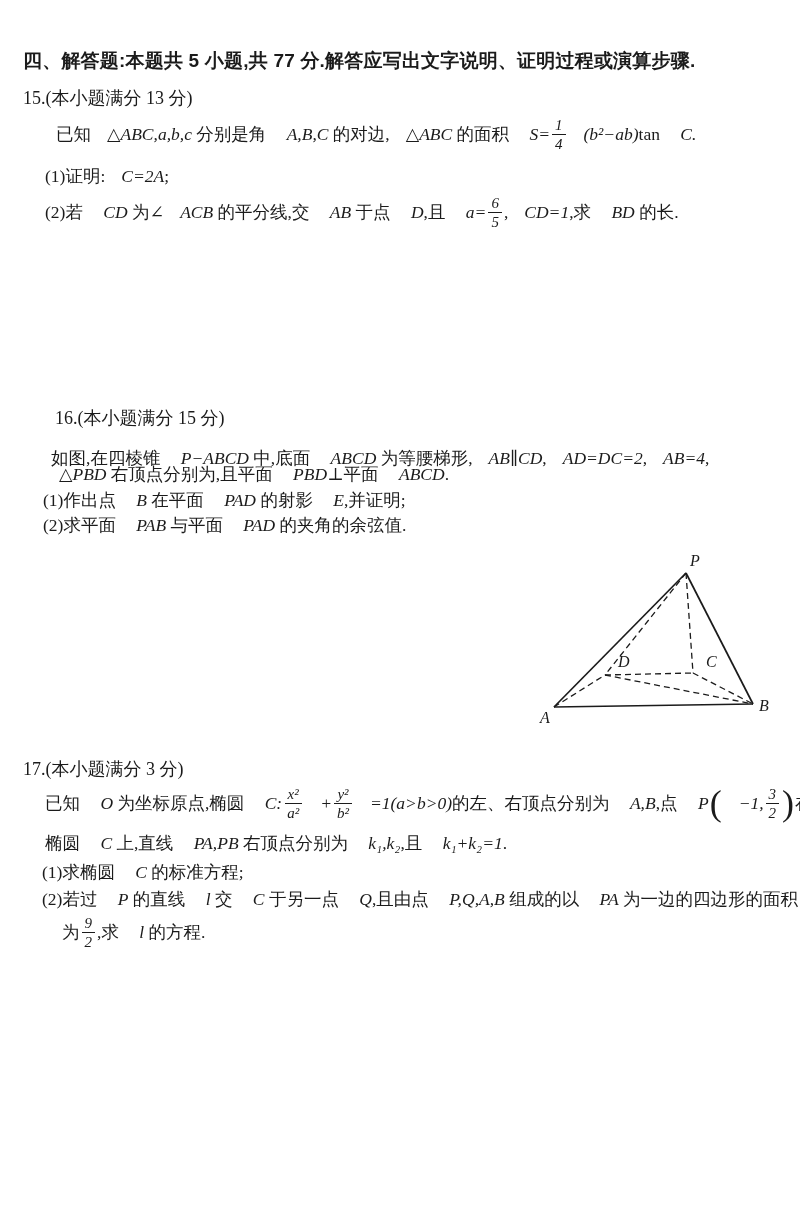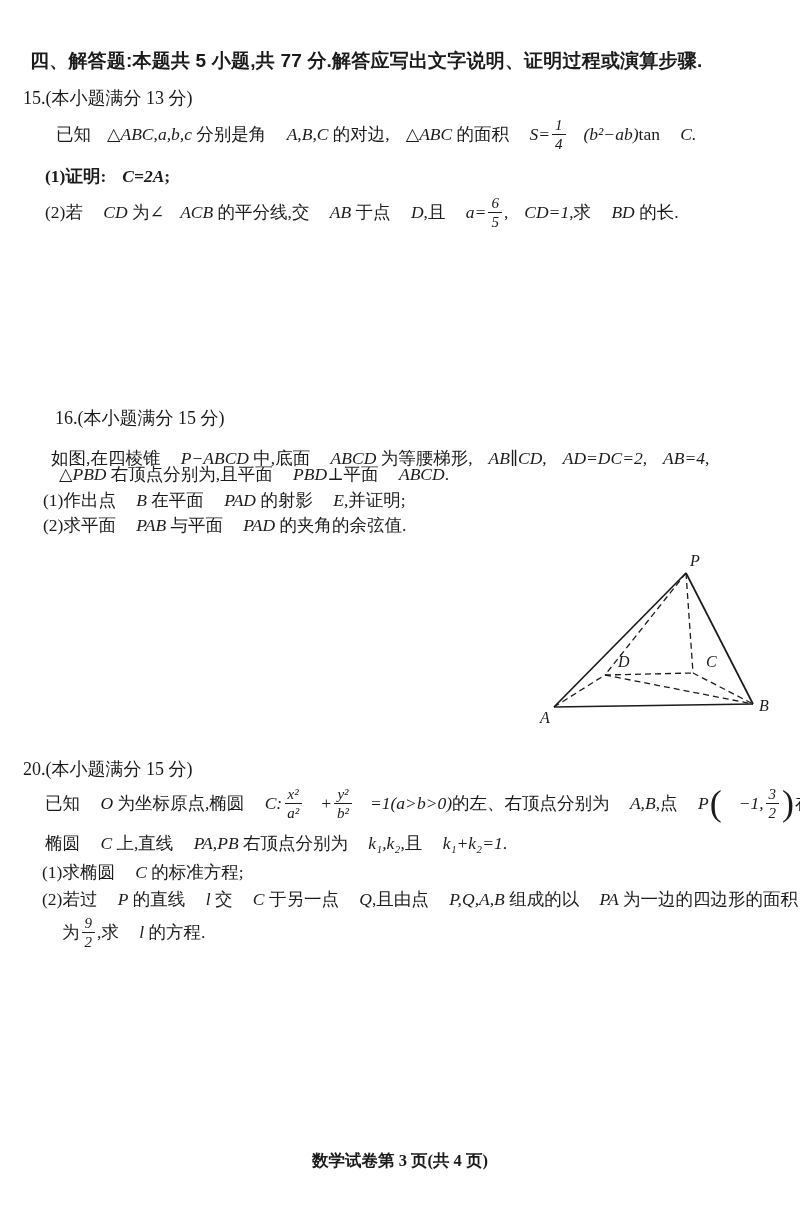--- a/index.html
+++ b/index.html
@@ -40,27 +40,27 @@
     font-style:italic;font-size:16px;fill:#1b1b1b;
   }
   .solid{stroke:#1b1b1b;stroke-width:1.7;fill:none;}
   .dash{stroke:#1b1b1b;stroke-width:1.3;fill:none;stroke-dasharray:6 4;}
 </style>
 </head>
 <body>
 
 <div class="sheet">
 
-  <div class="abs section-header" style="left:30px;top:48px;">四、解答题:本题共 5 小题,共 77 分.解答应写出文字说明、证明过程或演算步骤.</div>
+  <div class="abs section-header" style="left:23px;top:48px;">四、解答题:本题共 5 小题,共 77 分.解答应写出文字说明、证明过程或演算步骤.</div>
 
   <div class="abs prob-heading" style="left:23px;top:86px;">15.(本小题满分 13 分)</div>
 
   <div class="abs line vcenter" style="left:56px;top:110px;height:48px;"><span class="cn">已知</span><span class="m">△ABC,a,b,c</span><span class="cn"> 分别是角 </span><span class="m">A,B,C</span><span class="cn"> 的对边,</span><span class="m">△ABC</span><span class="cn"> 的面积 </span><span class="m">S=</span><span class="frac"><span class="num">1</span><span class="den">4</span></span><span class="m">(b²−ab)</span><span class="fn">tan </span><span class="m">C.</span></div>
 
-  <div class="abs line" style="left:45px;top:164px;font-weight:bold;"><span class="cn">(1)证明:</span><span class="m">C=2A</span><span class="cn">;</span></div>
+  <div class="abs line" style="left:45px;top:164px;"><span class="cn">(1)证明:</span><span class="m">C=2A</span><span class="cn">;</span></div>
 
   <div class="abs line vcenter" style="left:45px;top:188px;height:48px;"><span class="cn">(2)若 </span><span class="m">CD</span><span class="cn"> 为∠</span><span class="m">ACB</span><span class="cn"> 的平分线,交 </span><span class="m">AB</span><span class="cn"> 于点 </span><span class="m">D</span><span class="cn">,且 </span><span class="m">a=</span><span class="frac"><span class="num">6</span><span class="den">5</span></span><span class="cn">,</span><span class="m">CD=1</span><span class="cn">,求 </span><span class="m">BD</span><span class="cn"> 的长.</span></div>
 
   <div class="abs prob-heading" style="left:23px;top:406px;margin-left:32px;">16.(本小题满分 15 分)</div>
 
   <div class="abs line" style="left:51px;top:446px;"><span class="cn">如图,在四棱锥 </span><span class="m">P−ABCD</span><span class="cn"> 中,底面 </span><span class="m">ABCD</span><span class="cn"> 为等腰梯形,</span><span class="m">AB∥CD</span><span class="cn">,</span><span class="m">AD=DC=2</span><span class="cn">,</span><span class="m">AB=4</span><span class="cn">,</span></div>
 
   <div class="abs line" style="left:43px;top:462px;"><span class="m">△PBD</span><span class="cn"> 右顶点分别为,且平面 </span><span class="m">PBD</span><span class="cn">⊥平面 </span><span class="m">ABCD</span><span class="cn">.</span></div>
 
   <div class="abs line" style="left:43px;top:488px;text-align:right;"><span class="cn">(1)作出点 </span><span class="m">B</span><span class="cn"> 在平面 </span><span class="m">PAD</span><span class="cn"> 的射影 </span><span class="m">E</span><span class="cn">,并证明;</span></div>
@@ -77,27 +77,26 @@
     <line class="dash" x1="73" y1="126" x2="221" y2="155"></line>
     <line class="dash" x1="154" y1="24" x2="73" y2="126"></line>
     <line class="dash" x1="154" y1="24" x2="161" y2="124"></line>
     <text x="158" y="17">P</text>
     <text x="8" y="174">A</text>
     <text x="227" y="162">B</text>
     <text x="174" y="118">C</text>
     <text x="86" y="118">D</text>
   </svg>
 
-  <div class="abs prob-heading" style="left:23px;top:757px;">20.(本小题满分 15 分)</div>
+  <div class="abs prob-heading" style="left:23px;top:757px;">17.(本小题满分 3 分)</div>
 
   <div class="abs line vcenter" style="left:45px;top:778px;height:50px;"><span class="cn">已知 </span><span class="m">O</span><span class="cn"> 为坐标原点,椭圆 </span><span class="m">C:</span><span class="frac"><span class="num">x²</span><span class="den">a²</span></span><span class="m">+</span><span class="frac"><span class="num">y²</span><span class="den">b²</span></span><span class="m">=1(a&gt;b&gt;0)</span><span class="cn">的左、右顶点分别为 </span><span class="m">A,B</span><span class="cn">,点 </span><span class="m">P</span><span class="bigp">(</span><span class="m">−1,</span><span class="frac"><span class="num">3</span><span class="den">2</span></span><span class="bigp">)</span><span class="cn">在</span></div>
 
   <div class="abs line" style="left:45px;top:831px;"><span class="cn">椭圆 </span><span class="m">C</span><span class="cn"> 上,直线 </span><span class="m">PA,PB</span><span class="cn"> 右顶点分别为 </span><span class="m">k₁,k₂</span><span class="cn">,且 </span><span class="m">k₁+k₂=1</span><span class="cn">.</span></div>
 
   <div class="abs line" style="left:42px;top:860px;"><span class="cn">(1)求椭圆 </span><span class="m">C</span><span class="cn"> 的标准方程;</span></div>
 
   <div class="abs line" style="left:42px;top:887px;"><span class="cn">(2)若过 </span><span class="m">P</span><span class="cn"> 的直线 </span><span class="m">l</span><span class="cn"> 交 </span><span class="m">C</span><span class="cn"> 于另一点 </span><span class="m">Q</span><span class="cn">,且由点 </span><span class="m">P,Q,A,B</span><span class="cn"> 组成的以 </span><span class="m">PA</span><span class="cn"> 为一边的四边形的面积</span></div>
 
   <div class="abs line vcenter" style="left:62px;top:910px;height:44px;"><span class="cn">为</span><span class="frac"><span class="num">9</span><span class="den">2</span></span><span class="cn">,求 </span><span class="m">l</span><span class="cn"> 的方程.</span></div>
 
-  <div class="footer">数学试卷第 3 页(共 4 页)</div>
 
 </div>
 
 </body></html>

